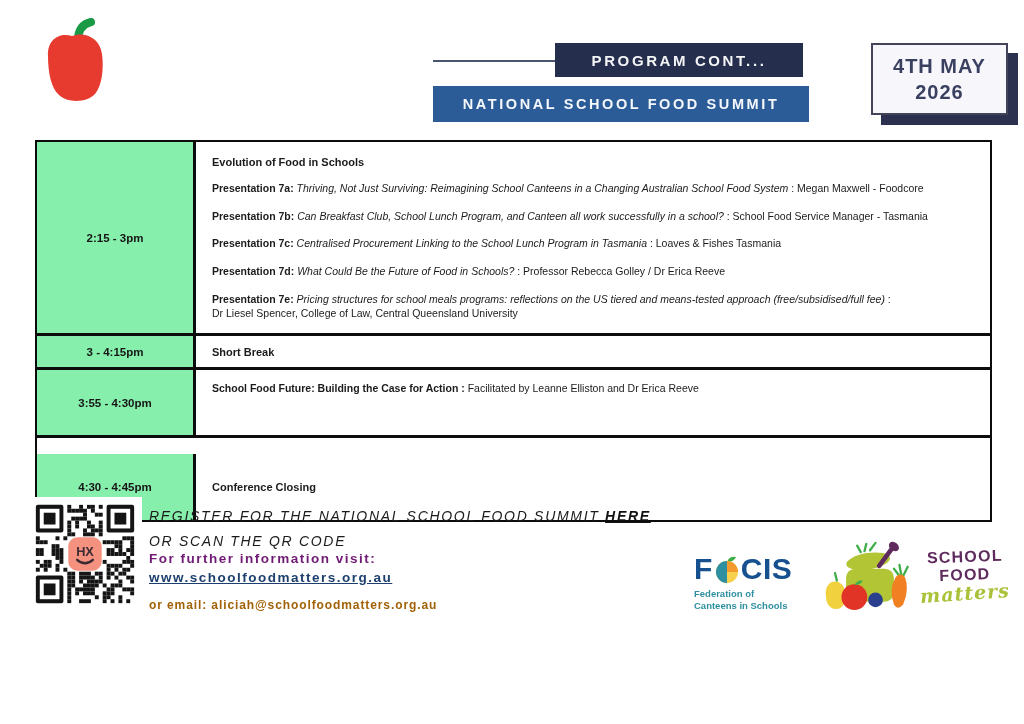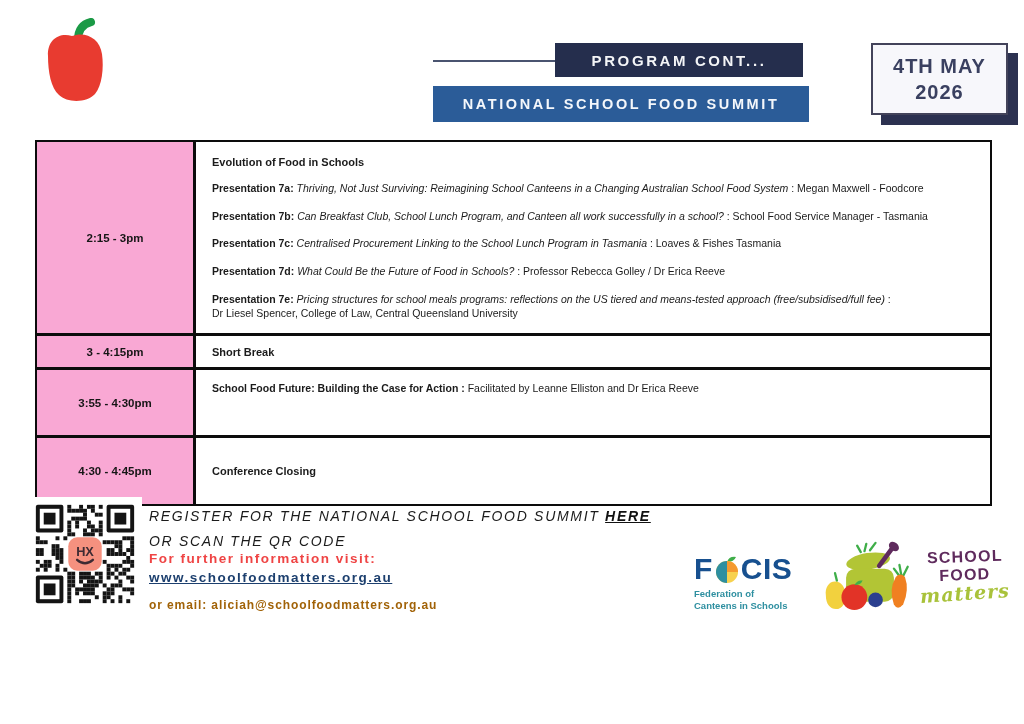--- a/index.html
+++ b/index.html
@@ -16,22 +16,22 @@
         color:#f4f7fb;display:flex;align-items:center;justify-content:center;
         font-weight:bold;font-size:14.5px;letter-spacing:2.6px;}
   .date-box{position:absolute;left:828px;top:43px;width:133px;height:68px;background:#f7f7fb;
         border:2px solid #43435a;box-shadow:10px 10px 0 0 #2c3150;
         display:flex;flex-direction:column;align-items:center;justify-content:center;
         color:#3a4060;font-weight:bold;font-size:20px;line-height:1.3;letter-spacing:1px;margin-left:43px;}
 
   
   .schedule{position:absolute;left:35px;top:140px;width:953px;border:2px solid #0c0c0c;}
   .srow{display:flex;border-bottom:3px solid #0c0c0c;background:#fff;}
-  .srow:last-child{border-bottom:none;}
-  .time{flex:0 0 156px;background:#f9a8d4;border-right:3px solid #0c0c0c;
+  .srow:last-child{border-bottom:none;margin-top:16px;}
+  .time{flex:0 0 156px;background:#86efac;border-right:3px solid #0c0c0c;
         display:flex;align-items:center;justify-content:center;
         font-weight:bold;font-size:11.5px;color:#161616;}
   .cell{flex:1;color:#1b1b1b;}
   .r1 .cell{padding:14px 16px 12px;min-height:136px;}
   .r2 .cell{display:flex;align-items:center;padding:0 16px;min-height:31px;}
   .r3 .cell{padding:12px 16px 10px;min-height:43px;}
   .r4 .cell{display:flex;align-items:center;padding:0 16px;min-height:66px;}
   .heading{margin:0;font-size:11px;font-weight:bold;}
   .item{margin:13px 0 0;font-size:10.5px;line-height:1.4;}
   .item b{font-weight:bold;}
@@ -41,21 +41,21 @@
   .r3 .heading span{font-weight:normal;}
   .r3 ul{margin:3px 0 0;padding-left:24px;}
   .r3 li{font-size:10.5px;line-height:1.6;}
 
   
   .qr{position:absolute;left:28px;top:497px;width:114px;height:114px;}
   .register{position:absolute;left:149px;top:504px;font-size:14px;letter-spacing:1.7px;
         color:#1b1b1b;line-height:1.75;font-style:italic;}
   .register .here{font-weight:bold;text-decoration:underline;color:#111;cursor:pointer;}
   .info{position:absolute;left:149px;top:551px;}
-  .info-heading{font-size:13.5px;font-weight:bold;letter-spacing:1.5px;color:#ef4444;}
+  .info-heading{font-size:13.5px;font-weight:bold;letter-spacing:1.5px;color:#701a75;}
   .website{display:inline-block;font-size:13.5px;font-weight:bold;letter-spacing:1.5px;
         color:#1c3f6e;text-decoration:underline;margin-top:4px;cursor:pointer;}
   .email{font-size:12px;font-weight:bold;letter-spacing:0.9px;color:#a16207;margin-top:12px;}
 
   .focis{position:absolute;left:694px;top:554px;}
   .focis-word{display:flex;align-items:center;font-size:30px;font-weight:bold;
         color:#17508f;line-height:1;letter-spacing:0.5px;}
   .focis-word svg{margin:2px 1px 0;}
   .focis-tag{font-size:9.5px;font-weight:bold;color:#2e8fa0;line-height:1.3;margin-top:4px;}
 

